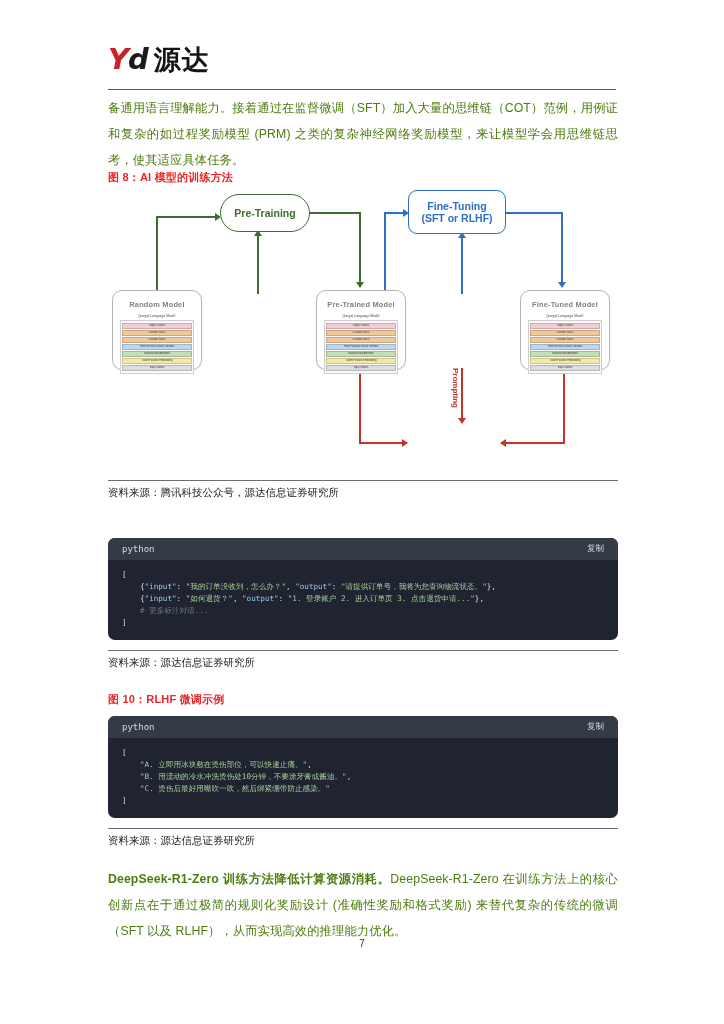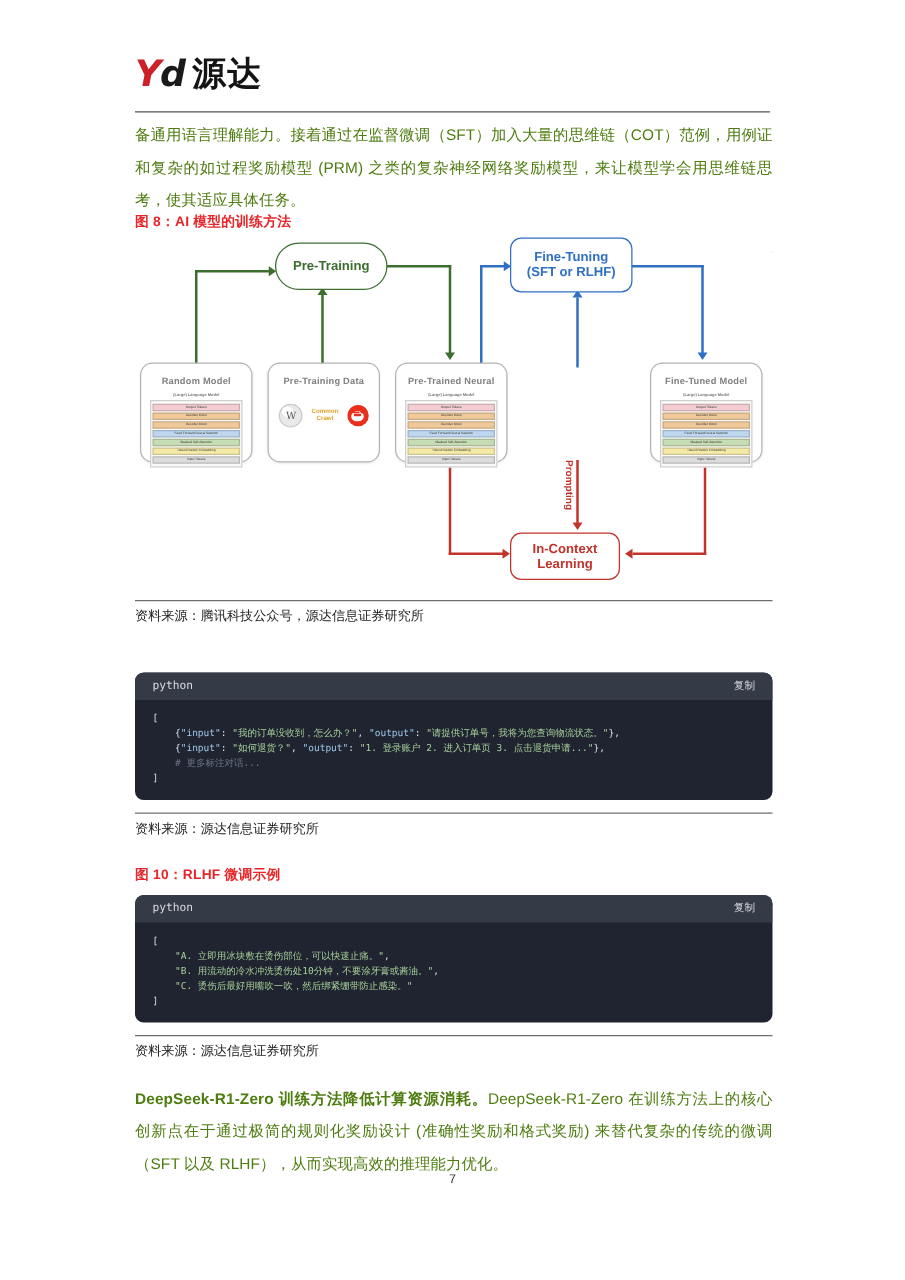--- a/index.html
+++ b/index.html
@@ -242,57 +242,40 @@
 
     <div class="dg-box dg-green" id="box-pretrain">
       <span>Pre-Training</span>
     </div>
     <div class="dg-box dg-blue" id="box-finetune">
       <span>
         <span>Fine-Tuning</span><br>
         <span>(SFT or RLHF)</span>
       </span>
     </div>
-    <div class="dg-box dg-red" id="box-incontext">
-      <span>
-        <span>In-Context</span><br>
-        <span>Learning</span>
-      </span>
-    </div>
 
     <div class="card" id="card-random">
       <div class="card-title">Random Model</div>
       <div class="llm">
         <div class="llm-h">(Large) Language Model</div>
         <div class="llm-stack">
           <div class="lay l-pink">Output Tokens</div>
           <div class="lay l-orange">Decoder Block</div>
           <div class="lay l-orange">Decoder Block</div>
           <div class="lay l-blue">Feed Forward Neural Network</div>
           <div class="lay l-green">Masked Self-Attention</div>
           <div class="lay l-yellow">Token/Position Embedding</div>
           <div class="lay l-grey">Input Tokens</div>
         </div>
       </div>
     </div>
 
-    <div class="card" id="card-ptdata">
-      <div class="card-title">Pre-Training Data</div>
-      <div class="logos">
-        <div class="wiki"></div>
-        <div class="ccrawl">
-          <span>Common</span><br>
-          <span>Crawl</span>
-        </div>
-        <div class="reddit"></div>
-      </div>
-    </div>
 
     <div class="card" id="card-ptmodel">
-      <div class="card-title">Pre-Trained Neural</div>
+      <div class="card-title">Pre-Trained Model</div>
       <div class="llm">
         <div class="llm-h">(Large) Language Model</div>
         <div class="llm-stack">
           <div class="lay l-pink">Output Tokens</div>
           <div class="lay l-orange">Decoder Block</div>
           <div class="lay l-orange">Decoder Block</div>
           <div class="lay l-blue">Feed Forward Neural Network</div>
           <div class="lay l-green">Masked Self-Attention</div>
           <div class="lay l-yellow">Token/Position Embedding</div>
           <div class="lay l-grey">Input Tokens</div>

